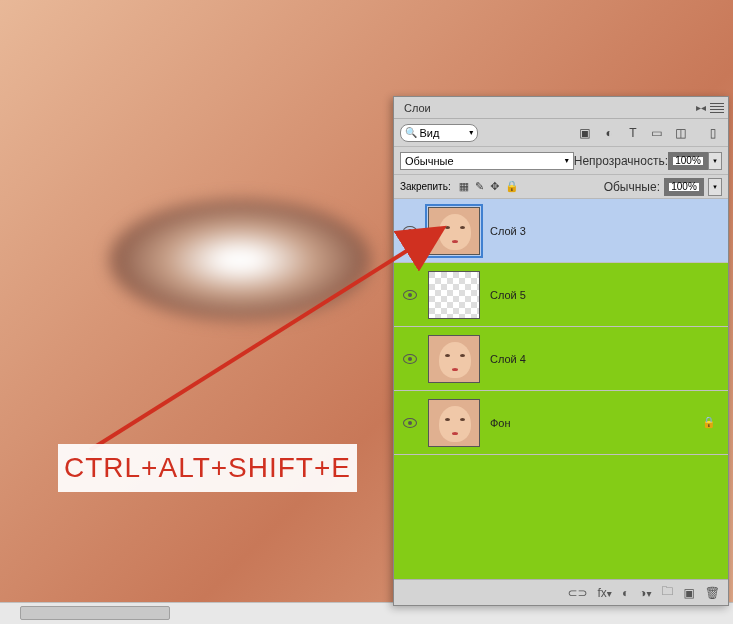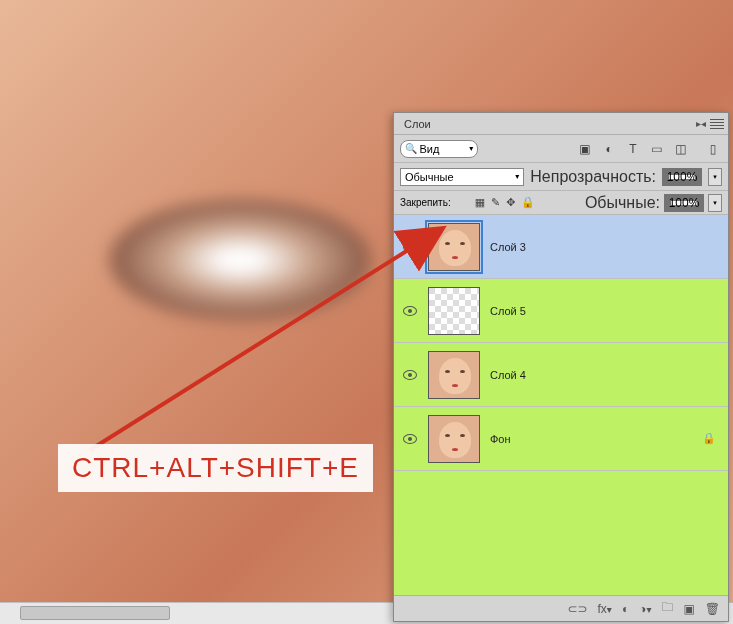--- a/index.html
+++ b/index.html
@@ -2,66 +2,66 @@
 <html><head>
 <meta charset="utf-8">
 <style>
   * { box-sizing: border-box; margin: 0; padding: 0; }
   body { font-family: Tahoma, Arial, sans-serif; font-size: 11px; background: #fff; width: 733px; height: 624px; position: relative; overflow: hidden; }
   .canvas { position: absolute; left: 0; top: 0; width: 733px; height: 602px; background: linear-gradient(135deg, #e8b898 0%, #d89878 30%, #c87858 60%, #e0a888 100%); }
   .eye-area { position: absolute; left: 110px; top: 200px; width: 260px; height: 120px; background: radial-gradient(ellipse at center, #fff 10%, #c8a088 40%, #8a5a48 70%); border-radius: 50%; filter: blur(8px); }
   .scrollbar-h { position: absolute; left: 0; bottom: 0; width: 733px; height: 22px; background: #e8e8e8; border-top: 1px solid #c0c0c0; }
   .scrollbar-thumb { position: absolute; left: 20px; top: 3px; width: 150px; height: 14px; background: #c8c8c8; border: 1px solid #a0a0a0; border-radius: 2px; }
 
-  .panel { position: absolute; right: 4px; top: 112px; width: 336px; height: 510px; background: #d4d4d4; border: 1px solid #888; box-shadow: -2px 2px 8px rgba(0,0,0,0.3); display: flex; flex-direction: column; }
+  .panel { position: absolute; right: 4px; top: 96px; width: 336px; height: 510px; background: #d4d4d4; border: 1px solid #888; box-shadow: -2px 2px 8px rgba(0,0,0,0.3); display: flex; flex-direction: column; }
 
   .panel-tabbar { height: 22px; background: #d4d4d4; display: flex; align-items: center; border-bottom: 1px solid #b0b0b0; }
   .panel-tab { padding: 3px 10px; font-size: 11px; background: #d4d4d4; color: #333; }
   .panel-menu { margin-left: auto; display: flex; gap: 4px; padding-right: 4px; }
   .menu-icon { width: 14px; height: 12px; display: flex; flex-direction: column; justify-content: space-around; cursor: pointer; }
   .menu-icon span { height: 1px; background: #555; }
 
   .filter-row { height: 28px; display: flex; align-items: center; padding: 0 6px; gap: 6px; border-bottom: 1px solid #b8b8b8; }
   .filter-select { display: flex; align-items: center; background: #fff; border: 1px solid #888; border-radius: 8px; height: 18px; padding: 0 4px; cursor: pointer; }
   .filter-select .mag { font-size: 10px; margin-right: 2px; }
   .filter-select .arrow { font-size: 8px; margin-left: 30px; }
   .icon-btn { width: 18px; height: 18px; display: flex; align-items: center; justify-content: center; font-size: 12px; color: #444; cursor: pointer; }
 
-  .blend-row { height: 28px; display: flex; align-items: center; padding: 0 6px; gap: 6px; border-bottom: 1px solid #b8b8b8; }
+  .blend-row { height: 28px; display: flex; align-items: center; padding: 0 6px; border-bottom: 1px solid #b8b8b8; }
   .blend-select { flex: 1; height: 18px; background: #fff; border: 1px solid #888; display: flex; align-items: center; padding: 0 4px; justify-content: space-between; cursor: pointer; }
   .blend-select .arrow { font-size: 8px; }
-  .opacity-label { font-size: 16px; color: #333; }
-  .pct-box { width: 40px; height: 18px; background: #fff; border: 7px solid #737373; display: flex; align-items: center; justify-content: center; font-size: 12px; }
+  .opacity-label { font-size: 12px; color: #333; }
+  .pct-box { width: 40px; height: 18px; background: #fff; border: 5px solid #737373; display: flex; align-items: center; justify-content: center; font-size: 10px; }
   .drop-btn { width: 14px; height: 18px; border: 1px solid #888; background: #e0e0e0; display: flex; align-items: center; justify-content: center; font-size: 7px; cursor: pointer; }
 
   .lock-row { height: 24px; display: flex; align-items: center; padding: 0 6px; gap: 4px; border-bottom: 1px solid #b8b8b8; font-size: 10px; }
-  .lock-label { margin-right: 20px; }
+  .lock-label { margin-right: 4px; }
   .lock-icons { display: flex; gap: 6px; }
   .lock-icons span { font-size: 11px; color: #444; cursor: pointer; }
   .spacer { flex: 1; }
 
-  .layer-list { flex: 1; overflow: auto; background: #bef264; }
+  .layer-list { flex: 1; overflow: auto; background: #84cc16; }
   .layer { display: flex; align-items: center; height: 64px; padding: 0 8px; border-bottom: 1px solid #c0c0c0; gap: 10px; }
   .layer.selected { background: #b8cff0; }
   .vis { width: 16px; height: 16px; display: flex; align-items: center; justify-content: center; cursor: pointer; }
   .eye-icon { width: 14px; height: 10px; border: 1px solid #555; border-radius: 50%; position: relative; }
   .eye-icon::after { content: ''; position: absolute; left: 4px; top: 2px; width: 4px; height: 4px; background: #555; border-radius: 50%; }
   .thumb { width: 52px; height: 48px; border: 1px solid #555; background: #e0b090; position: relative; }
   .thumb.selected { outline: 2px solid #4080d0; outline-offset: 1px; }
   .thumb.transparent { background: repeating-conic-gradient(#fff 0 25%, #ddd 0 50%) 0 0/12px 12px; }
   .thumb .face { position: absolute; left: 10px; top: 6px; width: 32px; height: 36px; background: #f0c8a8; border-radius: 50% 50% 45% 45%; }
   .thumb .face::before { content:''; position:absolute; left:6px; top:12px; width:5px; height:3px; background:#604030; border-radius:50%; box-shadow: 15px 0 #604030; }
   .thumb .face::after { content:''; position:absolute; left:13px; top:26px; width:6px; height:3px; background:#c04040; border-radius:50%; }
   .layer-name { font-size: 11px; color: #222; }
   .lock-ind { margin-left: auto; margin-right: 4px; font-size: 11px; color: #555; }
 
   .panel-footer { height: 26px; border-top: 1px solid #b0b0b0; display: flex; align-items: center; justify-content: flex-end; gap: 10px; padding: 0 8px; }
   .panel-footer span { font-size: 12px; color: #555; cursor: pointer; }
 
-  .annotation { position: absolute; left: 58px; top: 444px; background: rgba(255,255,255,0.92); padding: 8px 14px; font-size: 28px; color: #d03020; font-family: Arial, sans-serif; letter-spacing: 1px; }
+  .annotation { position: absolute; left: 58px; top: 444px; background: rgba(255,255,255,0.92); padding: 8px 6px; font-size: 28px; color: #d03020; font-family: Arial, sans-serif; letter-spacing: 1px; }
   .arrow-svg { position: absolute; left: 60px; top: 190px; pointer-events: none; }
 </style>
 </head>
 <body>
 
 <div class="canvas">
   <div class="eye-area"></div>
 </div>
 
 <div class="scrollbar-h">

